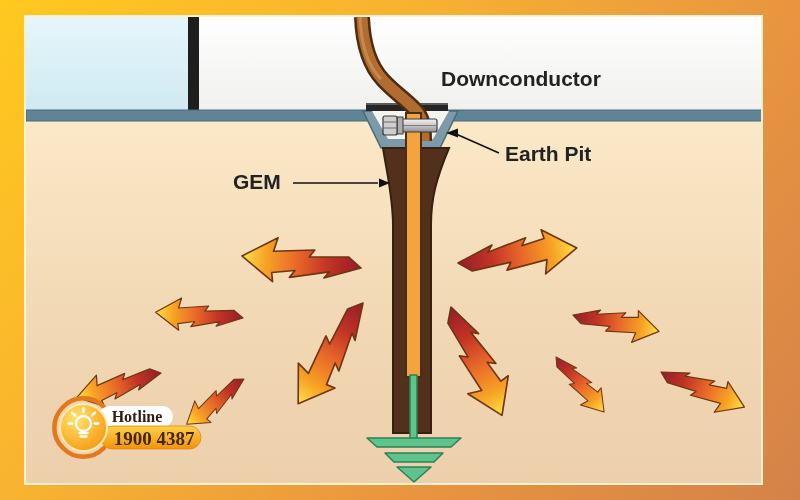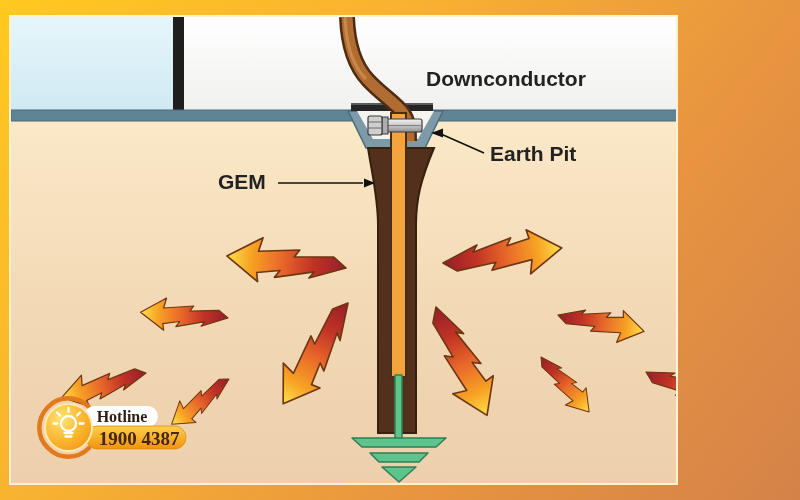--- a/index.html
+++ b/index.html
@@ -2,21 +2,21 @@
 <html><head>
 <meta charset="utf-8">
 <style>
   html,body{margin:0;padding:0;background:#222;}
   .canvas{
     position:relative;width:800px;height:500px;overflow:hidden;
     background:linear-gradient(128deg,#FFC91F 0%,#F8B231 35%,#E89440 68%,#D5824A 100%);
     font-family:"Liberation Sans",sans-serif;
   }
   .inner-frame{
-    position:absolute;left:11px;top:17px;width:665px;height:466px;
+    position:absolute;left:26px;top:17px;width:735px;height:466px;
     overflow:hidden;box-shadow:0 0 0 2px #FBF2D2;background:#fff;
   }
   svg text{font-family:"Liberation Sans",sans-serif;}
   .diagram-label{font-size:21px;font-weight:bold;fill:#222;}
   .hotline-label{font-family:"Liberation Serif",serif;font-size:16px;font-weight:bold;fill:#2F1C12;}
   .hotline-number{font-family:"Liberation Serif",serif;font-size:19px;font-weight:bold;fill:#44270A;}
 </style>
 </head>
 <body>
 

